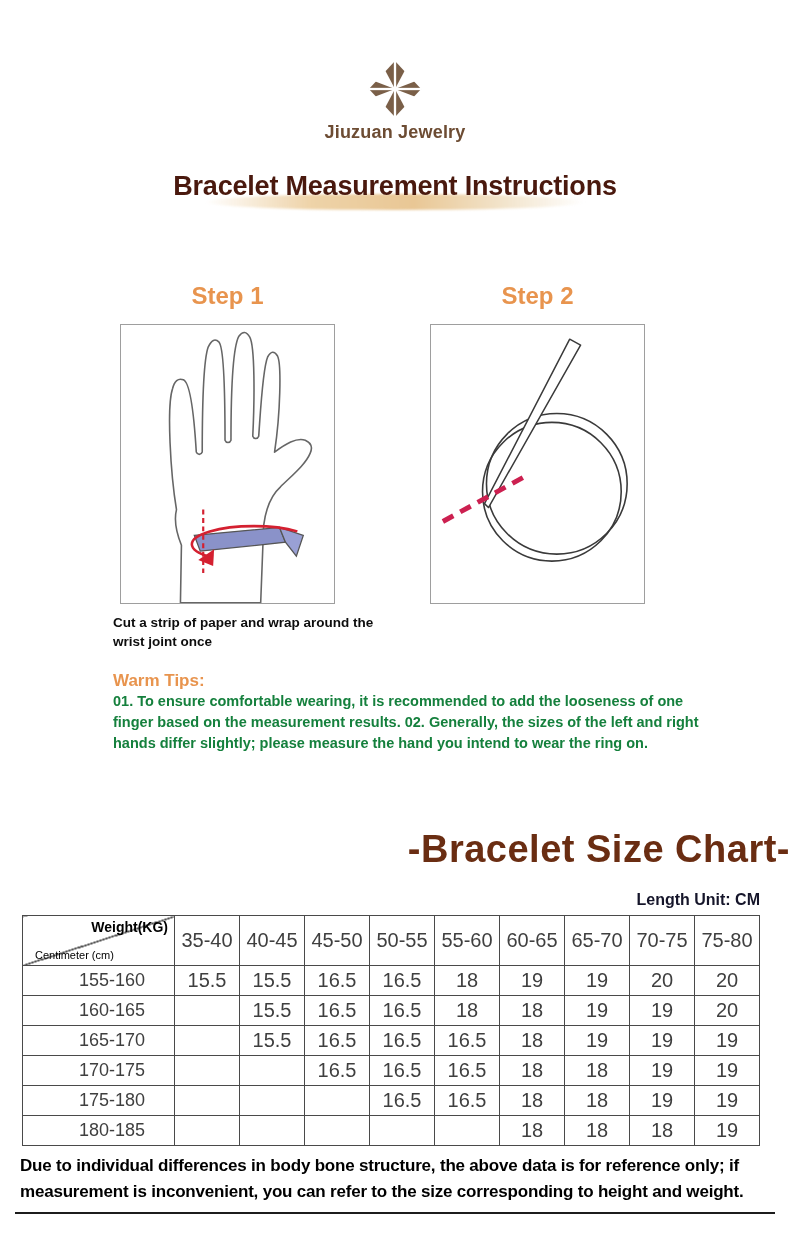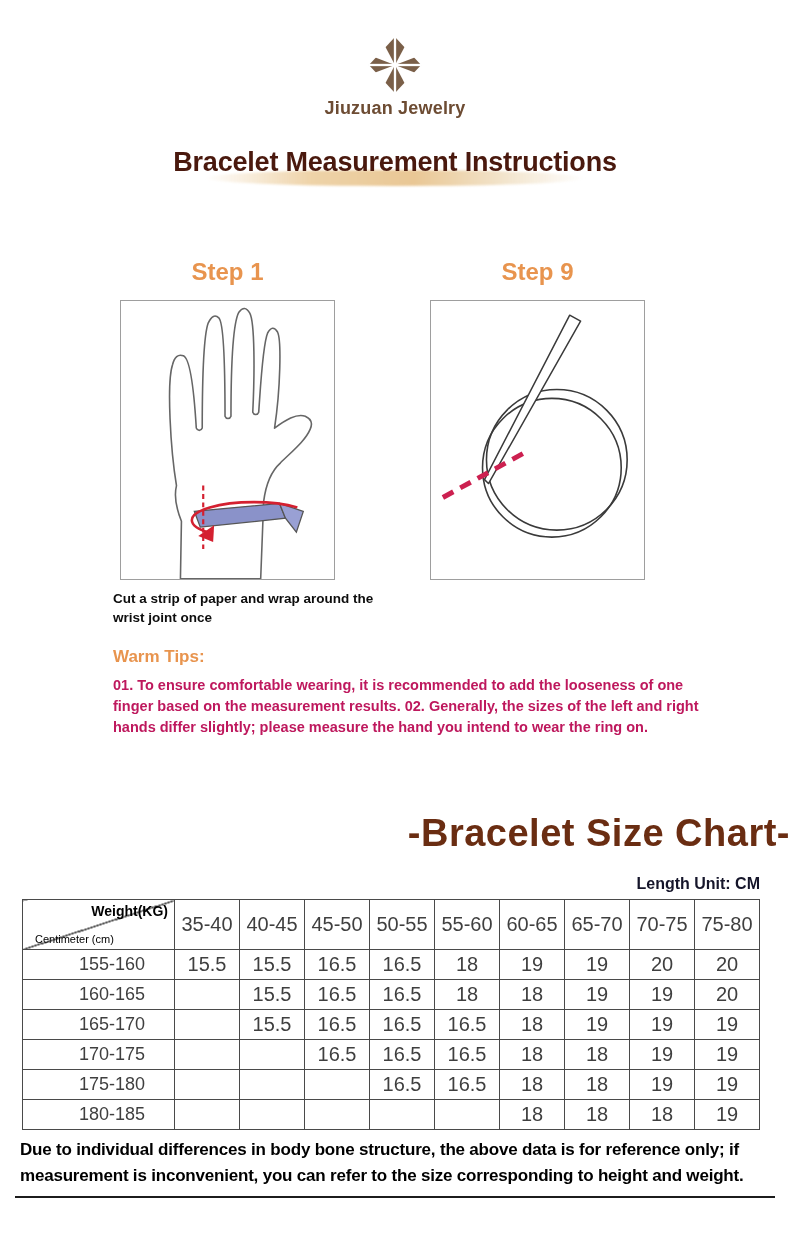--- a/index.html
+++ b/index.html
@@ -2,21 +2,21 @@
 <html style="--brand-brown: #6d4c33; --title-maroon: #4a190e; --accent-orange: #e8944e; --chart-brown: #6a2d12; --table-text: #3f3f3f; --band-blue: #8a92c9; --arrow-red: #d42030; --dash-pink: #cc2050; --logo-brown: #7a5f48;"><head>
 <meta charset="utf-8">
 <style>
   * { margin:0; padding:0; box-sizing:border-box; }
   html,body { background:#fff; }
   body {
     width:790px; min-height:1244px; margin:0 auto;
     font-family:"Liberation Sans", sans-serif;
     color:#111; overflow-x:hidden;
   }
-  .header { padding-top:36px; text-align:center; }
+  .header { padding-top:60px; text-align:center; }
   .logo-icon { display:block; margin:0 auto; width:72px; height:58px; }
   .brand-name {
     margin-top:4px; font-size:18px; font-weight:bold;
     color:var(--brand-brown,#6d4c33); letter-spacing:.2px;
   }
   .page-title {
     margin-top:28px; text-align:center; font-size:27px; font-weight:bold;
     color:var(--title-maroon,#4a190e); letter-spacing:-.2px; position:relative; z-index:2;
   }
   .title-swoosh {
@@ -33,21 +33,21 @@
   .step-box {
     width:215px; height:280px; margin:14px 0 0 7px;
     border:1px solid #9e9e9e; background:#fff;
   }
   .step-caption {
     width:280px; margin-top:9px; font-size:13.5px; font-weight:bold;
     line-height:1.42; color:#0d0d0d;
   }
   .warm-tips { margin:20px 0 0 113px; width:588px; }
   .warm-tips-heading { font-size:17px; font-weight:bold; color:var(--accent-orange,#e8944e); }
-  .warm-tips-body { margin-top:8px; font-size:14.5px; font-weight:bold; line-height:1.45; color:#be185d; }
+  .warm-tips-body { font-size:14.5px; font-weight:bold; line-height:1.45; color:#15803d; }
   .chart-title {
     margin-top:74px; text-align:right; font-size:38px; font-weight:bold;
     color:var(--chart-brown,#6a2d12); letter-spacing:.5px;
   }
   .unit-label { margin:20px 30px 0 0; text-align:right; font-size:16px; font-weight:bold; color:#15152a; }
   table.size-chart {
     margin:6px 0 0 22px; width:738px; border-collapse:collapse; table-layout:fixed;
   }
   table.size-chart th, table.size-chart td {
     border:1px solid #4a4a4a; text-align:center; vertical-align:middle;
@@ -110,21 +110,21 @@
         <path d="M160,204 L184,212 L177,233 L166,219 Z" fill="#99a0d4" stroke="#555555" stroke-width="1.3"></path>
         <line x1="83" y1="186" x2="83" y2="250" stroke="#d42030" stroke-width="2.2" stroke-dasharray="5,3.5"></line>
         <path d="M178,208 A58,17 0 1 0 90,234" fill="none" stroke="#d42030" stroke-width="2.6"></path>
         <polygon points="78,237 94,226 93,243" fill="#d42030"></polygon>
       </svg>
     </div>
     <div class="step-caption">Cut a strip of paper and wrap around the wrist joint once</div>
   </div>
 
   <div class="step-col">
-    <div class="step-heading">Step 9</div>
+    <div class="step-heading">Step 2</div>
     <div class="step-box">
       <svg viewBox="0 0 215 280" width="213" height="278" aria-hidden="true">
         <circle cx="122" cy="168" r="70" fill="none" stroke="#3a3a3a" stroke-width="1.6"></circle>
         <circle cx="127" cy="160" r="71" fill="none" stroke="#3a3a3a" stroke-width="1.6"></circle>
         <polygon points="54,180 140,14 151,20 58,184" fill="#ffffff" stroke="#3a3a3a" stroke-width="1.5" stroke-linejoin="round"></polygon>
         <line x1="12" y1="198" x2="96" y2="152" stroke="#cc2050" stroke-width="5" stroke-dasharray="12,8"></line>
       </svg>
     </div>
   </div>
 

